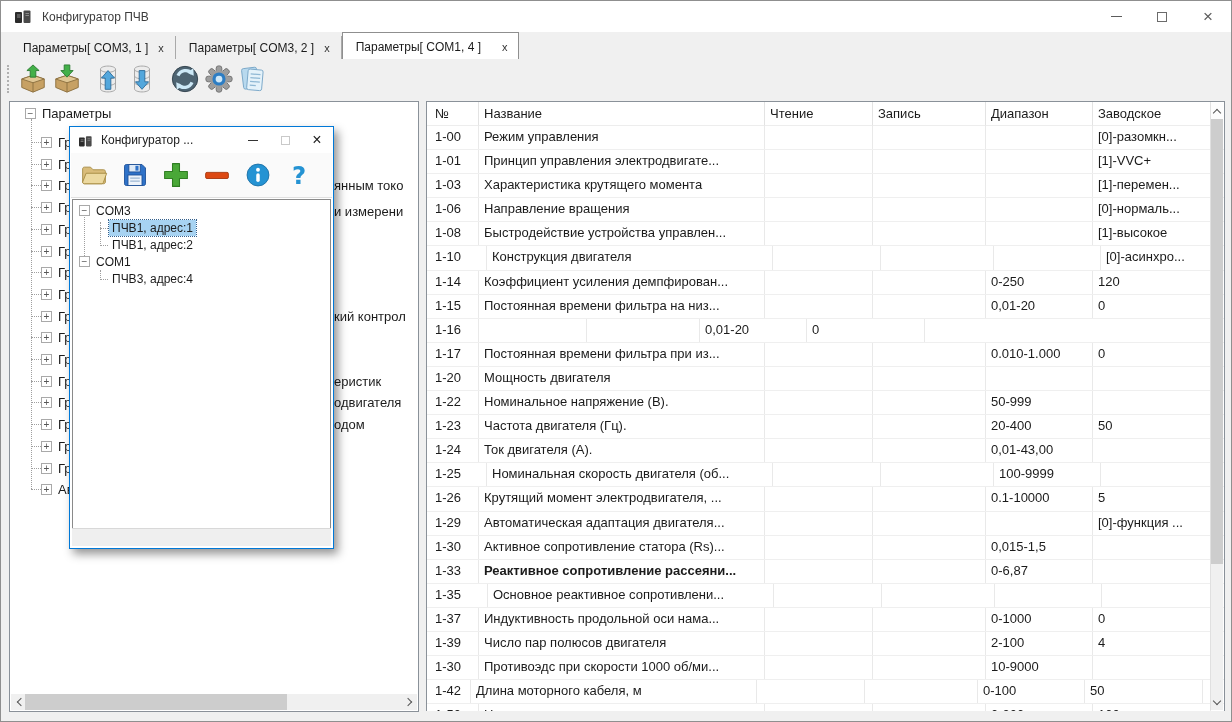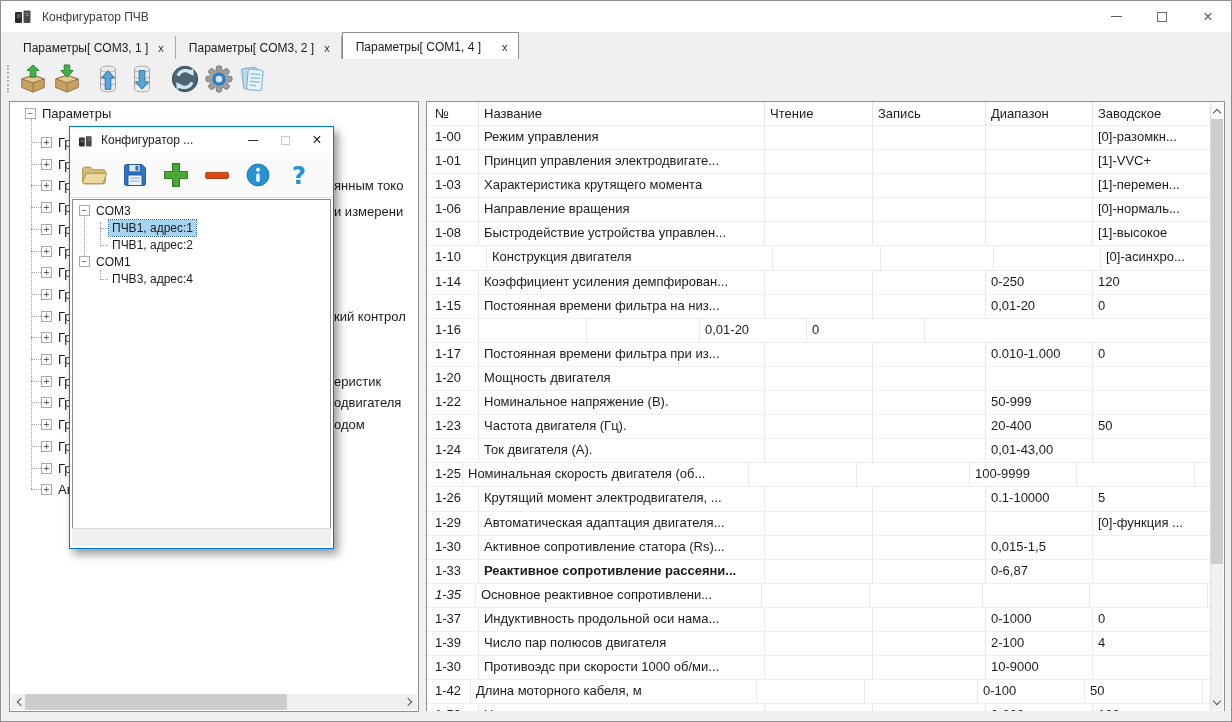--- a/index.html
+++ b/index.html
@@ -384,21 +384,21 @@
         </div>
         <div class="tr">
           <div class="td" style="width: 52px;">1-24</div>
           <div class="td" style="width: 286px;">Ток двигателя (А).</div>
           <div class="td" style="width: 108px;"></div>
           <div class="td" style="width: 113px;"></div>
           <div class="td" style="width: 107px;">0,01-43,00</div>
           <div class="td" style="width: 118px;"></div>
         </div>
         <div class="tr">
-          <div class="td" style="width: 36px;">1-25</div>
+          <div class="td" style="width: 60px;">1-25</div>
           <div class="td" style="width: 286px;">Номинальная скорость двигателя (об...</div>
           <div class="td" style="width: 108px;"></div>
           <div class="td" style="width: 113px;"></div>
           <div class="td" style="width: 107px;">100-9999</div>
           <div class="td" style="width: 118px;"></div>
         </div>
         <div class="tr">
           <div class="td" style="width: 52px;">1-26</div>
           <div class="td" style="width: 286px;">Крутящий момент электродвигателя, ...</div>
           <div class="td" style="width: 108px;"></div>
@@ -424,21 +424,21 @@
         </div>
         <div class="tr">
           <div class="td" style="width: 52px;">1-33</div>
           <div class="td" style="width: 286px; font-weight: bold;">Реактивное сопротивление рассеяни...</div>
           <div class="td" style="width: 108px;"></div>
           <div class="td" style="width: 113px;"></div>
           <div class="td" style="width: 107px;">0-6,87</div>
           <div class="td" style="width: 118px;"></div>
         </div>
         <div class="tr">
-          <div class="td" style="width: 49px; font-style: italic;">1-35</div>
+          <div class="td" style="width: 61px;">1-35</div>
           <div class="td" style="width: 286px;">Основное реактивное сопротивлени...</div>
           <div class="td" style="width: 108px;"></div>
           <div class="td" style="width: 113px;"></div>
           <div class="td" style="width: 107px;"></div>
           <div class="td" style="width: 118px;"></div>
         </div>
         <div class="tr">
           <div class="td" style="width: 52px;">1-37</div>
           <div class="td" style="width: 286px;">Индуктивность продольной оси нама...</div>
           <div class="td" style="width: 108px;"></div>

